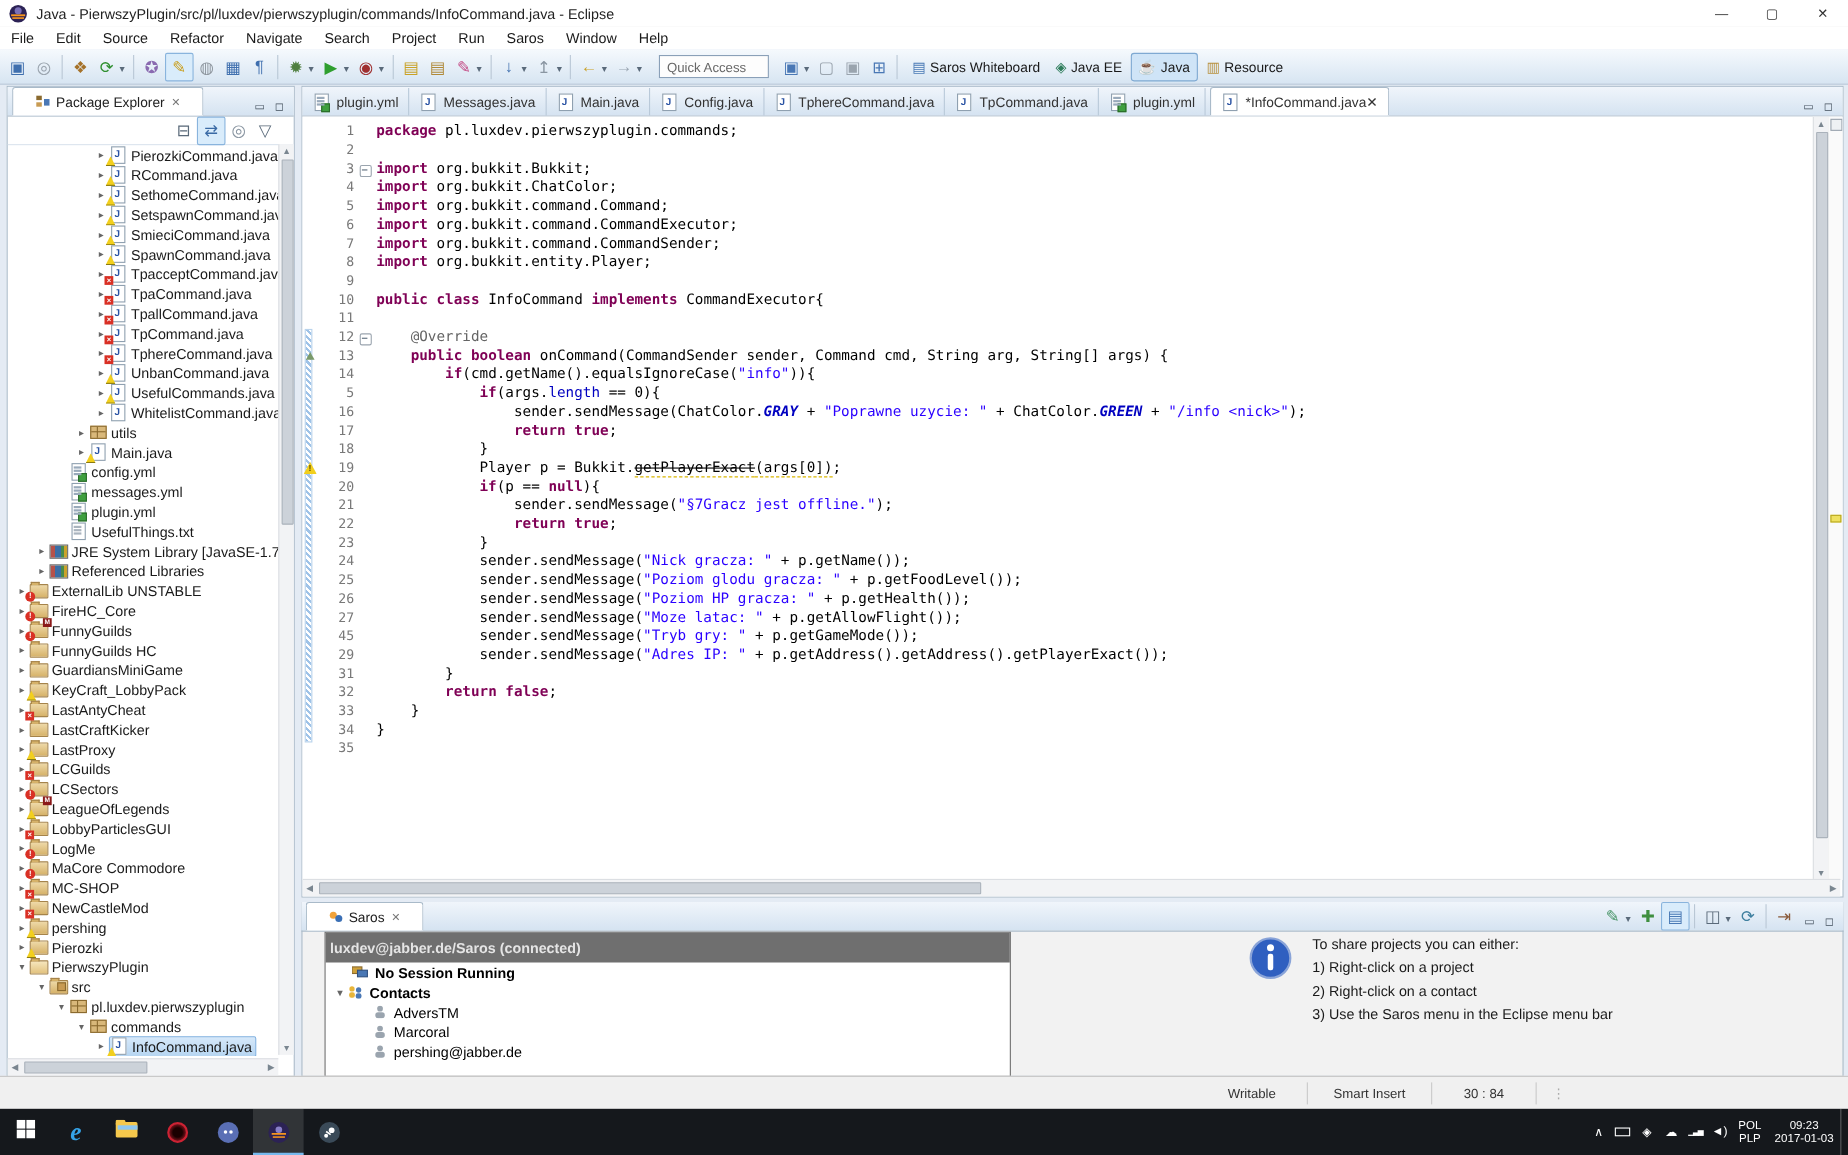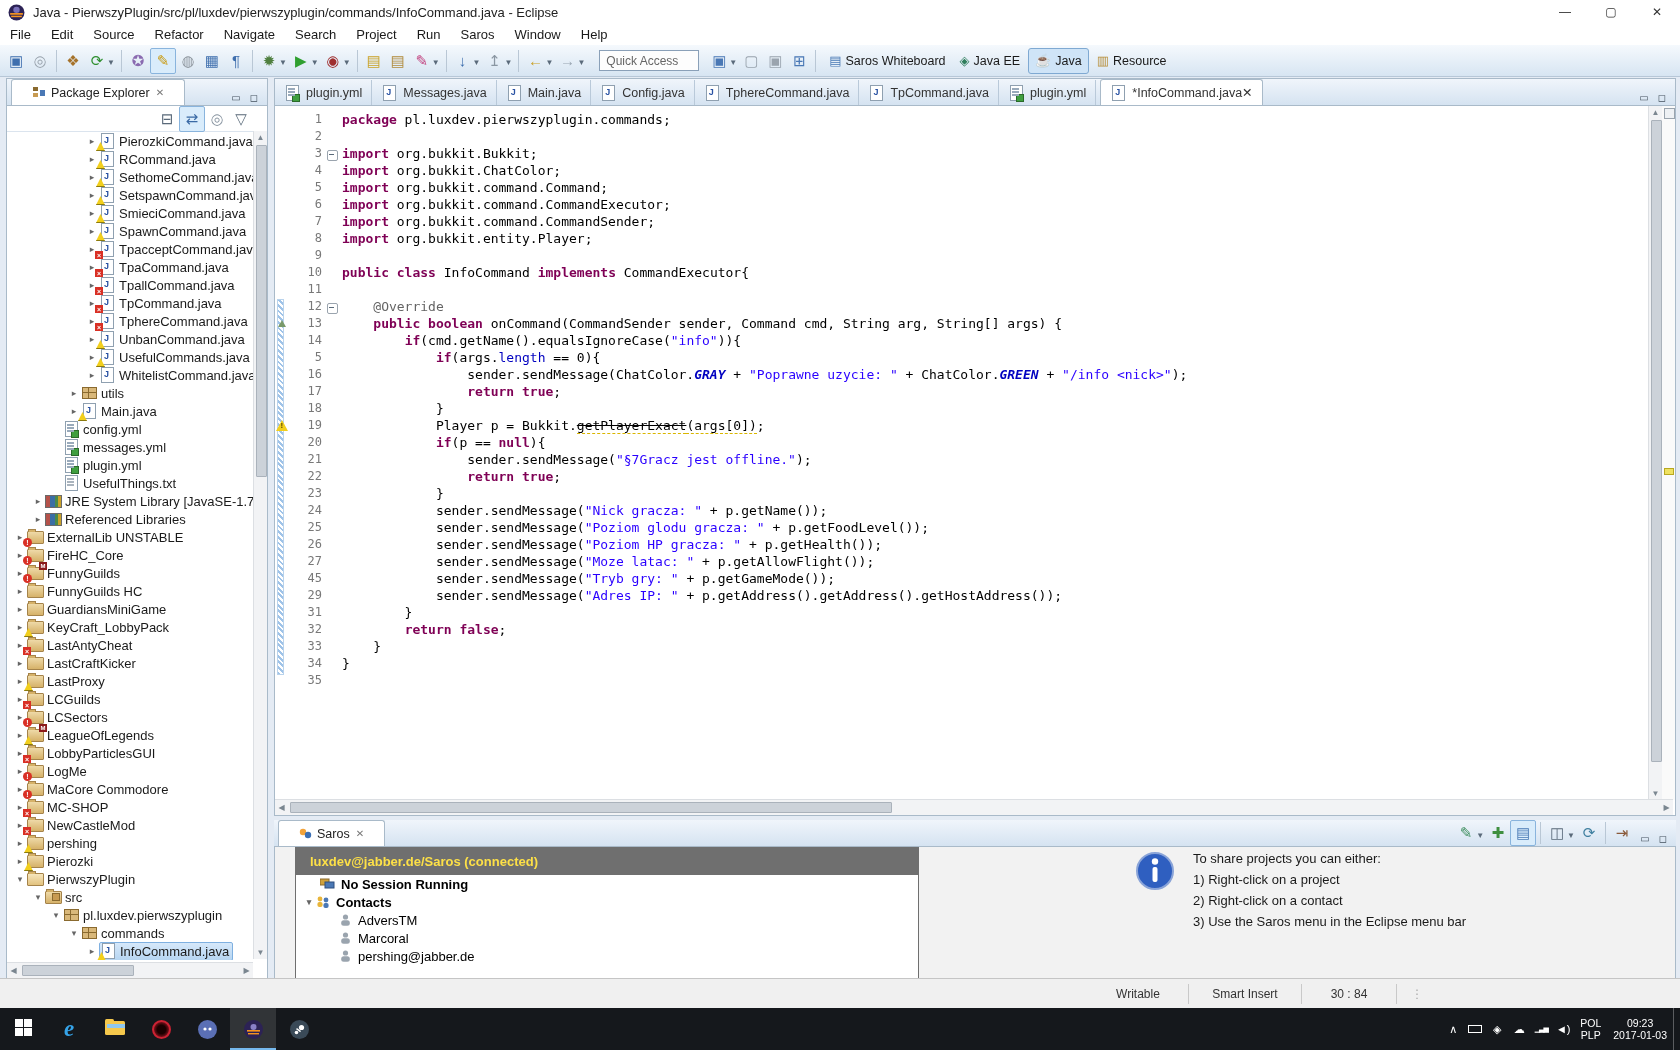--- a/index.html
+++ b/index.html
@@ -92,21 +92,21 @@
   .caret{display:inline-block;width:2px;height:14px;background:#000;vertical-align:-2px}
   #range-hatch{position:absolute;left:2px;width:5px;background:repeating-linear-gradient(45deg,#9fc3e8 0 2px,#fff 2px 4px);border:1px solid #b9d3ec}
   #ov-ruler{position:absolute;right:0;top:0;width:13px;height:100%;background:#fafafa;border-left:1px solid #d0d4d8}
   .ov-tick{position:absolute;left:2px;width:8px;height:5px;background:#efe160;border:1px solid #b8a820}
   .warn-ico{position:absolute;left:1px;top:2px;width:12px;height:11px;background:#f2cf1d;clip-path:polygon(50% 0,100% 100%,0 100%)}
   .warn-ico::after{content:"!";position:absolute;left:4.5px;top:1px;font:bold 8px "Liberation Sans",sans-serif;color:#5a4a00}
   .ovr-ico{position:absolute;left:3px;top:4px;width:0;height:0;border-left:4px solid transparent;border-right:4px solid transparent;border-bottom:7px solid #7a9a6a}
   
   #saros{left:274px;top:820px;width:1400px;height:157px;background:#f2f2f2;border:1px solid #a9bac9}
   #saros-box{position:absolute;left:20px;top:26px;width:622px;height:130px;background:#fff;border:1px solid #6f6f6f}
-  #saros-header{height:27px;background:#6f6f6f;color:#fde047;font-weight:bold;font-size:13px;display:flex;align-items:center;padding-left:14px}
+  #saros-header{height:27px;background:#6f6f6f;color:#e5e5e5;font-weight:bold;font-size:13px;display:flex;align-items:center;padding-left:4px}
   .srow{height:18px;display:flex;align-items:center;font-size:13px}
   .srow.b{font-weight:bold}
   #saros-info{position:absolute;left:860px;top:30px;display:flex}
   #info-steps div,#info-title{font-size:13px;color:#1a1a1a;margin-bottom:6px}
   
   #statusbar{left:0;top:978px;width:1680px;height:30px;background:#f0f0f0;border-top:1px solid #c5c5c5;display:flex;align-items:center}
   .st-cell{font-size:12px;color:#333;border-left:1px solid #c9c9c9;height:20px;display:flex;align-items:center;justify-content:center}
   
   #taskbar{left:0;top:1008px;width:1680px;height:42px;background:#15181c;display:flex;align-items:stretch}
   .tb-app{width:46px;display:flex;align-items:center;justify-content:center}
@@ -840,21 +840,21 @@
         <div class="cl">
           <span class="ann"></span>
           <span class="num">45</span>
           <span class="fold"></span>
           <span class="cw"><span>            sender.sendMessage(</span><span class="s">"Tryb gry: "</span><span> + p.getGameMode());</span></span>
         </div>
         <div class="cl">
           <span class="ann"></span>
           <span class="num">29</span>
           <span class="fold"></span>
-          <span class="cw"><span>            sender.sendMessage(</span><span class="s">"Adres IP: "</span><span> + p.getAddress().getAddress().getHostAddress());</span></span>
+          <span class="cw"><span>            sender.sendMessage(</span><span class="s">"Adres IP: "</span><span> + p.getAddress().getAddress().getPlayerExact());</span></span>
         </div>
         <div class="cl">
           <span class="ann"></span>
           <span class="num">31</span>
           <span class="fold"></span>
           <span class="cw"><span>        }</span></span>
         </div>
         <div class="cl">
           <span class="ann"></span>
           <span class="num">32</span>

